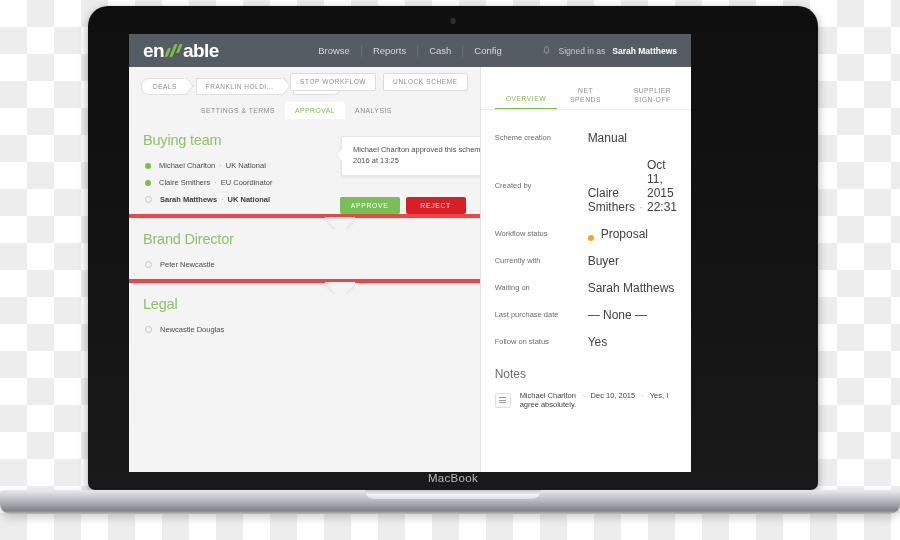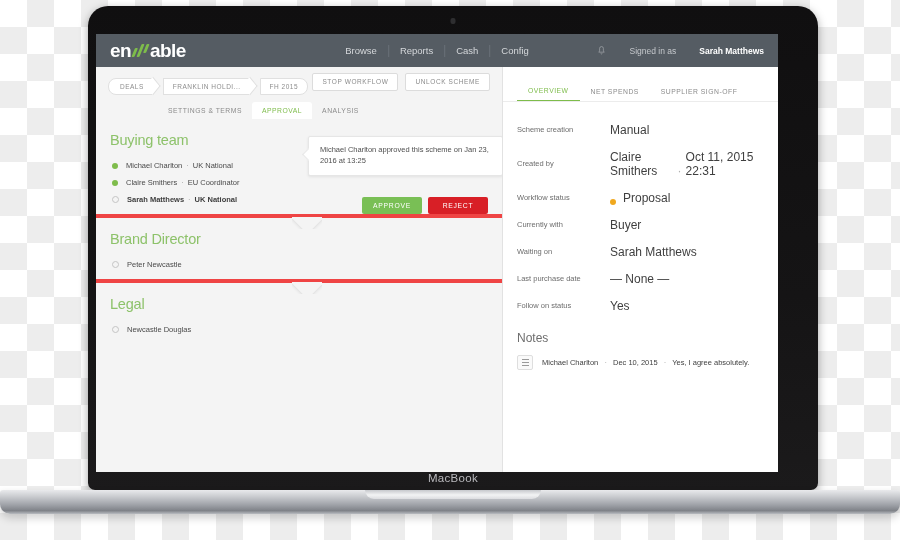--- a/index.html
+++ b/index.html
@@ -21,21 +21,21 @@
     position:absolute;left:0;top:0;width:730px;height:484px;
     background:linear-gradient(180deg,#100f10 0%,#151415 60%,#1b1a1b 100%);
     border-radius:20px 20px 7px 7px;
     box-shadow:0 3px 10px rgba(0,0,0,.35);
   }
   .camera{
     position:absolute;left:50%;top:12px;transform:translateX(-50%);
     width:5px;height:6px;border-radius:2px;background:#2e2e30;
   }
   .screen{
-    position:absolute;left:8px;top:28px;width:682px;height:438px;
+    position:absolute;left:41px;top:28px;width:562px;height:438px;
     background:#8b5cf6;overflow:hidden;
   }
   .macbook-label{
     position:absolute;left:0;right:0;bottom:6px;text-align:center;
     color:#b9b9bd;font-size:11.5px;letter-spacing:.3px;
     font-family:"Liberation Sans", sans-serif;
   }
   
   .base{
     position:absolute;left:-88px;top:484px;width:900px;height:24px;
@@ -63,21 +63,21 @@
   .logo .slashes i:nth-child(3){height:9px;}
 
   .mainnav{position:absolute;left:50%;transform:translateX(-50%);display:flex;align-items:center;}
   .mainnav a{
     color:#d4d7da;font-size:9.5px;text-decoration:none;padding:0 11px;
     border-right:1px solid #6a7178;line-height:12px;
   }
   .mainnav a:last-child{border-right:none;}
 
   .signed{
-    position:absolute;right:14px;display:flex;align-items:center;gap:23px;
+    position:absolute;right:14px;display:flex;align-items:center;gap:7px;
     color:#c5c8cc;font-size:8.5px;
   }
   .signed b{color:#fff;font-weight:700;}
   .bell{width:9px;height:10px;opacity:.8;}
 
   
   .body-split{display:flex;height:405px;}
   .left-pane{width:406px;background:#f4f4f4;position:relative;}
   .right-pane{flex:1;background:#ffffff;border-left:1px solid #e2e2e2;position:relative;}
 

